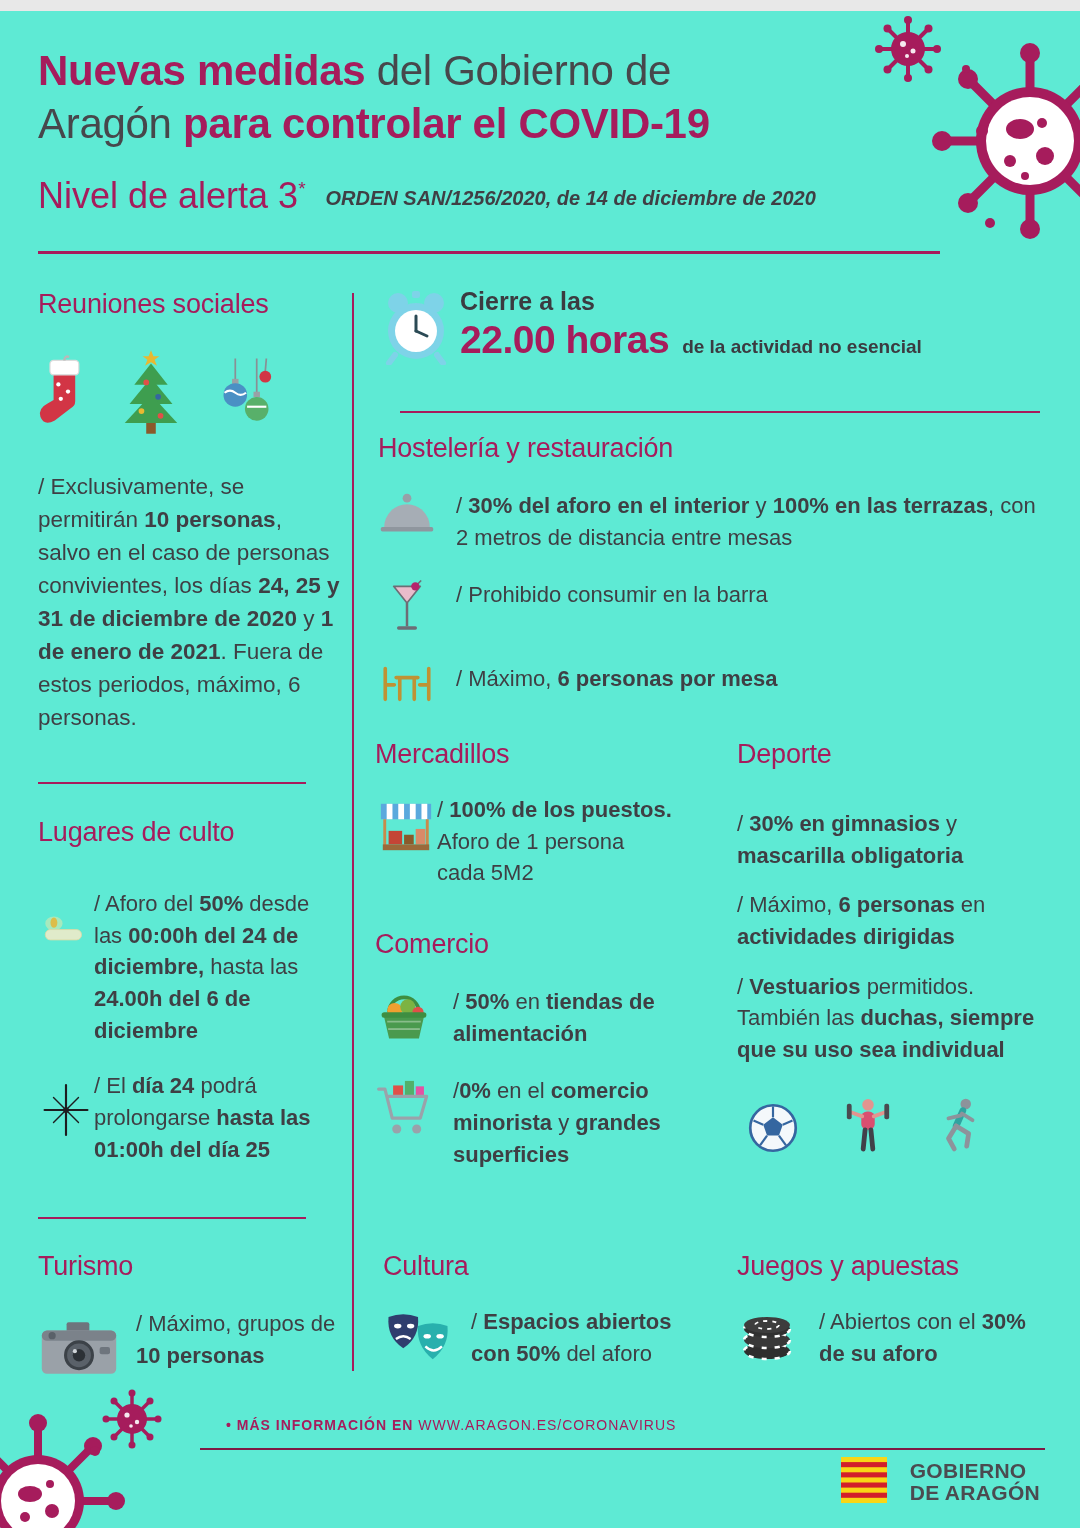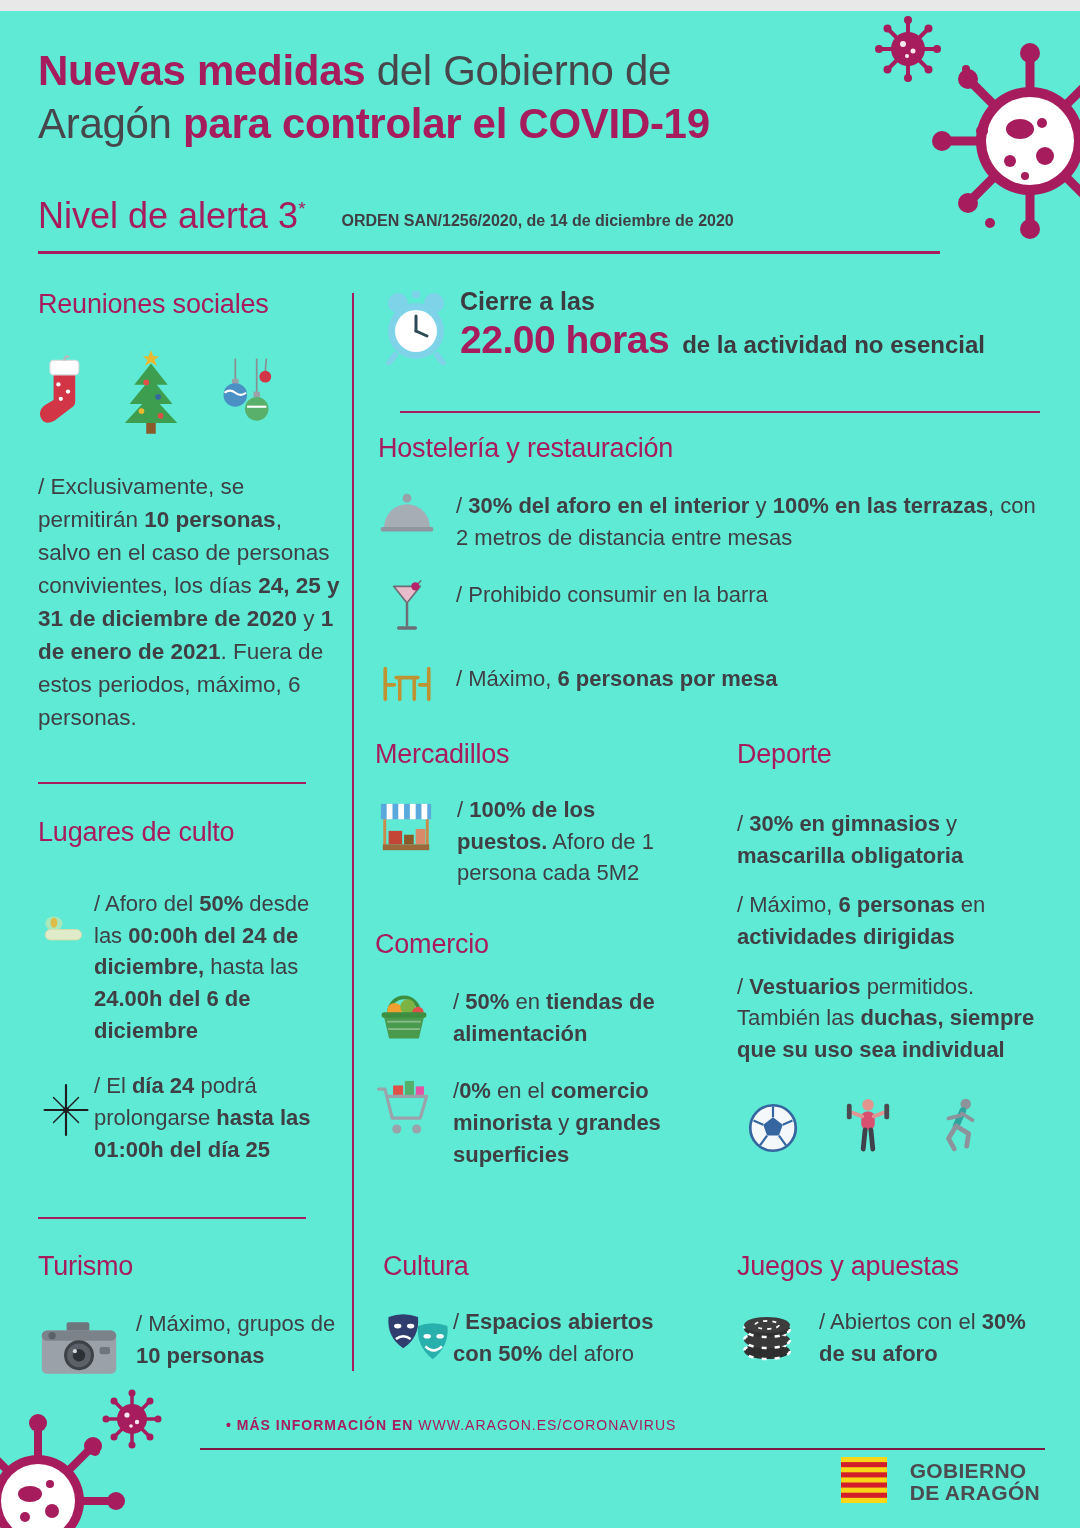--- a/index.html
+++ b/index.html
@@ -10,24 +10,24 @@
     --clock-blue:#7ed3e8;
   }
   *{box-sizing:border-box;margin:0;padding:0}
   body{margin:0;background:#e8e8e8;font-family:"Liberation Sans",sans-serif}
   .page{position:relative;width:1080px;height:1528px;background:#5eead4;overflow:hidden;margin:11px auto;color:var(--text)}
   .b{font-weight:700}
   .accent{color:var(--accent)}
   
   .title{position:absolute;left:38px;top:34px;width:840px;font-size:42px;line-height:1.26;font-weight:400;color:var(--title-gray);letter-spacing:-.3px}
   .title .b{font-weight:700}
-  .alert-row{position:absolute;left:38px;top:184px;width:960px;display:flex;align-items:flex-end;gap:36px}
+  .alert-row{position:absolute;left:38px;top:164px;width:960px;display:flex;align-items:flex-end;gap:20px}
   .alert-label{font-size:36px;font-weight:400;color:var(--accent)}
   .alert-label sup{font-size:19px;vertical-align:super}
-  .orden{font-size:16px;font-weight:600;color:var(--text);padding-bottom:7px}
+  .orden{font-style:italic;font-size:20px;font-weight:600;color:var(--text);padding-bottom:7px}
   .hline{position:absolute;background:var(--accent)}
   .vline{position:absolute;background:var(--accent)}
   
   .heading{color:var(--accent);font-weight:400;font-size:27px;letter-spacing:-.2px}
   .body-text{font-size:22px;line-height:1.44;color:var(--text)}
   .item-row{display:flex;align-items:flex-start}
   .icon-box{flex:0 0 auto;display:flex;align-items:center;justify-content:center}
   
   .reuniones{position:absolute;left:38px;top:278px;width:302px}
   .reuniones .icons-row{display:flex;align-items:flex-end;gap:34px;margin-top:26px;height:96px}
@@ -39,35 +39,35 @@
   .lugares .body-text{flex:1}
   .turismo{position:absolute;left:38px;top:1240px;width:314px}
   .turismo .item-row{margin-top:26px;gap:16px}
   .turismo .icon-box{width:82px;padding-top:8px}
   
   .closure{position:absolute;left:380px;top:276px;width:670px;display:flex;gap:8px}
   .closure .icon-box{width:72px;padding-top:2px}
   .closure-prefix{font-size:25px;font-weight:700;color:#3b3b40}
   .closure-line2{display:flex;align-items:baseline;margin-top:2px}
   .closure-time{font-size:39px;font-weight:700;color:var(--accent);letter-spacing:-.5px}
-  .closure-suffix{font-size:24px;font-weight:700;color:#3b3b40;margin-left:13px}
+  .closure-suffix{font-size:19px;font-weight:700;color:#3b3b40;margin-left:13px}
   
   .hosteleria{position:absolute;left:378px;top:422px;width:670px}
   .hosteleria .item-row{gap:20px;margin-top:26px}
   .hosteleria .icon-box{width:58px}
   .hosteleria .body-text{flex:1}
   
   .mercadillos{position:absolute;left:375px;top:728px;width:300px}
-  .mercadillos .item-row{margin-top:24px;gap:20px}
+  .mercadillos .item-row{margin-top:24px;}
   .mercadillos .icon-box{width:62px;padding-top:4px}
   .comercio{position:absolute;left:375px;top:918px;width:318px}
   .comercio .item-row{margin-top:26px;gap:20px}
   .comercio .icon-box{width:58px;padding-top:2px}
   .cultura{position:absolute;left:383px;top:1240px;width:302px}
-  .cultura .item-row{margin-top:24px;}
+  .cultura .item-row{margin-top:24px;gap:18px}
   .cultura .icon-box{width:70px;padding-top:4px}
   
   .deporte{position:absolute;left:737px;top:728px;width:312px}
   .deporte .body-text{margin-top:18px}
   .deporte .body-text:first-of-type{margin-top:38px}
   .deporte .icons-row{display:flex;align-items:flex-end;gap:44px;margin-top:30px;padding-left:10px}
   .juegos{position:absolute;left:737px;top:1240px;width:314px}
   .juegos .item-row{margin-top:24px;gap:22px}
   .juegos .icon-box{width:60px;padding-top:2px}
   

